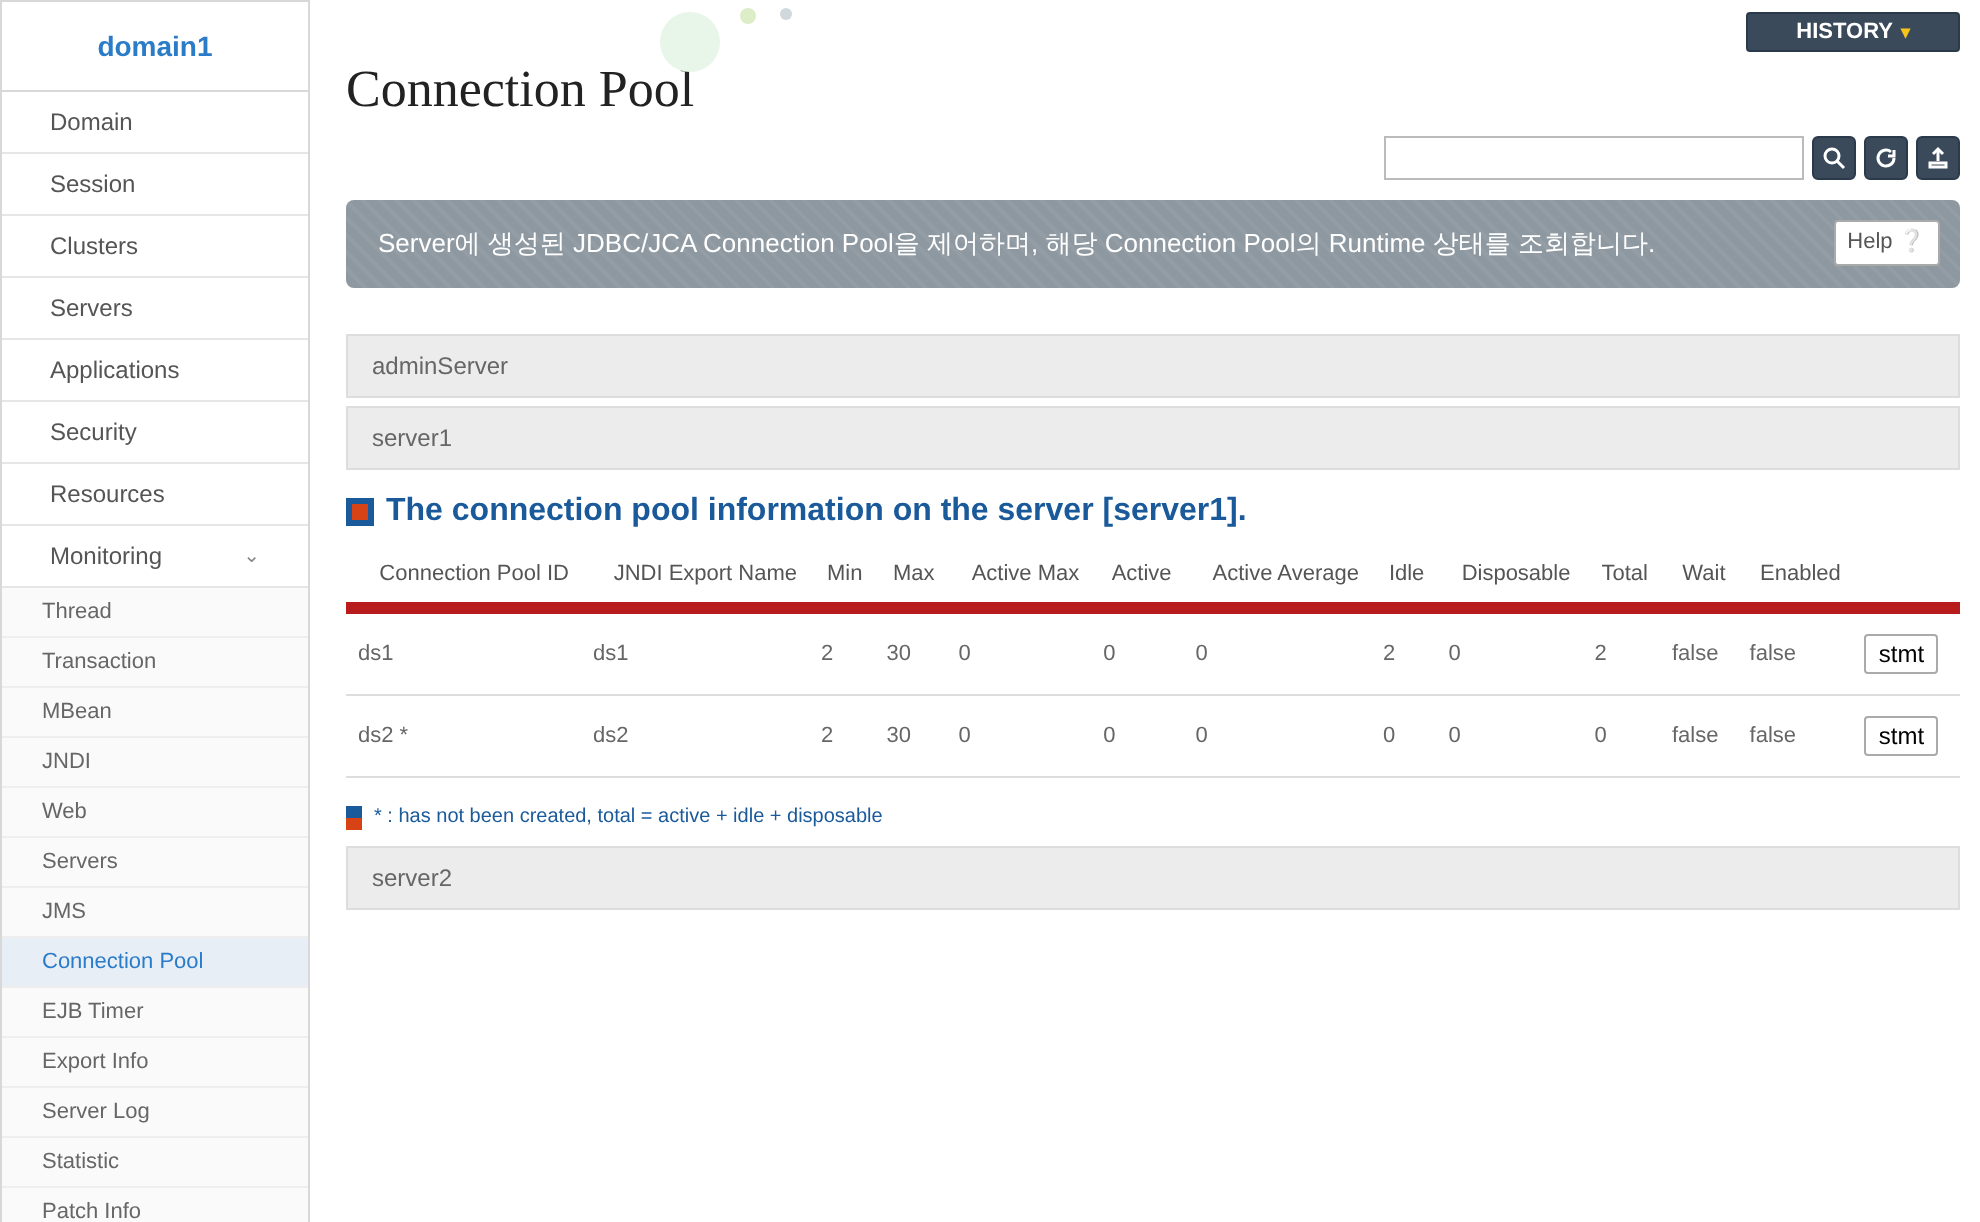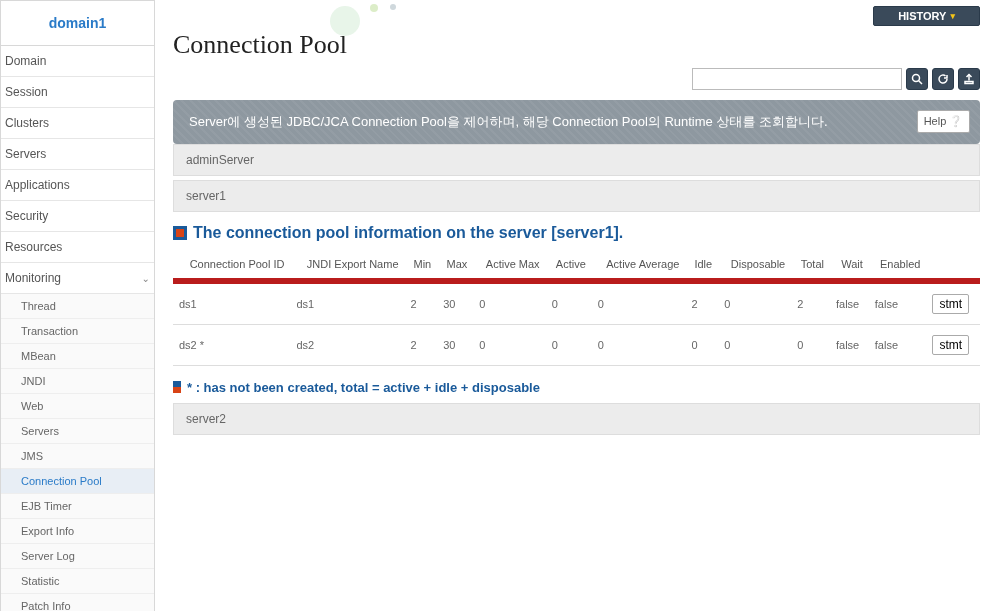--- a/index.html
+++ b/index.html
@@ -1,48 +1,48 @@
 <!DOCTYPE html>
 <html><head>
 <meta charset="utf-8">
 <style>
 * { box-sizing: border-box; margin: 0; padding: 0; }
 body { font-family: Arial, "Malgun Gothic", sans-serif; font-size: 12px; color: #333; background: #fff; width: 990px; }
 .layout { display: flex; }
 .sidebar { width: 155px; border-right: 1px solid #d8d8d8; border-left: 1px solid #d8d8d8; }
 .sidebar-header { background: #fff; color: #2a7bc8; font-weight: bold; text-align: center; padding: 14px 0; font-size: 14px; border-bottom: 1px solid #d8d8d8; border-top: 1px solid #d8d8d8; }
-.sidebar-nav .nav-item { display: block; padding: 8px 4px; border-bottom: 1px solid #e6e6e6; color: #555; cursor: pointer; font-size: 12px; }
+.sidebar-nav .nav-item { display: block; padding: 8px 24px; border-bottom: 1px solid #e6e6e6; color: #555; cursor: pointer; font-size: 12px; }
 .sidebar-nav .nav-item.expandable { display: flex; justify-content: space-between; align-items: center; }
 .chevron { font-size: 10px; color: #888; }
 .sidebar-sub { background: #fafafa; }
 .sidebar-sub .sub-item { display: block; padding: 6px 10px 6px 20px; border-bottom: 1px solid #eee; color: #666; cursor: pointer; font-size: 11px; }
 .sidebar-sub .sub-item.active { background: #e8eef5; color: #2a7bc8; }
 .main { flex: 1; padding: 0 10px 20px 18px; position: relative; }
 .deco { position: absolute; top: 4px; left: 175px; width: 80px; height: 40px; pointer-events:none; }
 .deco .d1 { position:absolute; width:30px; height:30px; border-radius:50%; background:#e8f5e9; top:2px; left:0; }
 .deco .d2 { position:absolute; width:8px; height:8px; border-radius:50%; background:#dcedc8; top:0px; left:40px; }
 .deco .d3 { position:absolute; width:6px; height:6px; border-radius:50%; background:#cfd8dc; top:0px; left:60px; }
 .top-row { display:flex; justify-content:flex-end; padding-top:6px; }
 .history-btn { background:#3a4a5a; color:#fff; padding:3px 24px; border-radius:2px; font-size:11px; font-weight:bold; display:flex; align-items:center; gap:4px; cursor:pointer; border:1px solid #2a3a4a; }
 .history-btn .chev { color:#f5c518; font-size:9px; }
 .page-title { font-family: Georgia, serif; font-size: 26px; color: #222; margin: 4px 0 8px 0; font-weight: normal; }
 .toolbar-row { display:flex; justify-content:flex-end; align-items:center; gap:4px; margin-bottom:10px; }
 .search-box { width:210px; height:22px; border:1px solid #bbb; padding:2px 6px; font-size:11px; }
 .icon-btn { width:22px; height:22px; background:#3a4a5a; color:#fff; display:flex; align-items:center; justify-content:center; border-radius:3px; cursor:pointer; font-size:11px; border:1px solid #2a3a4a; }
-.banner { background:#8e98a0; background-image: repeating-linear-gradient(45deg, rgba(255,255,255,0.05) 0 2px, transparent 2px 6px); color:#fff; border-radius:4px; padding:12px 80px 12px 16px; position:relative; font-size:13px; line-height:1.5; margin-bottom:0; }
+.banner { background:#8e98a0; background-image: repeating-linear-gradient(45deg, rgba(255,255,255,0.05) 0 2px, transparent 2px 6px); color:#fff; border-radius:4px; padding:12px 80px 12px 16px; position:relative; font-size:13px; line-height:1.5; margin-bottom:23px; }
 .help-btn { position:absolute; right:10px; top:10px; background:#fff; color:#555; border:1px solid #aaa; padding:2px 6px; font-size:11px; cursor:pointer; border-radius:2px; display:flex; align-items:center; gap:3px; }
 .server-row { background:#ececec; border:1px solid #ddd; padding:8px 12px; color:#666; font-size:12px; margin-bottom:4px; cursor:pointer; }
 .section-title { color:#1a5a9a; font-size:16px; font-weight:bold; margin:12px 0 8px 0; display:flex; align-items:center; gap:6px; }
 .section-title .marker { width:14px; height:14px; display:inline-block; background:#1a5a9a; position:relative; }
 .section-title .marker::after { content:""; position:absolute; left:3px; top:3px; width:8px; height:8px; background:#d84315; }
 .table { width:100%; border-collapse:collapse; font-size:11px; }
 .table th { text-align:right; padding:8px 6px; border-bottom:6px solid #b91c1c; color:#555; font-weight:normal; white-space:nowrap; }
 .table td { padding:10px 6px; border-bottom:1px solid #ddd; color:#666; white-space:nowrap; }
 .stmt-btn { background:#fff; border:1px solid #aaa; padding:2px 6px; font-size:12px; cursor:pointer; border-radius:2px; }
-.legend { color:#1a5a9a; font-size:13px; font-weight:bold; margin:14px 0 8px 0; display:flex; align-items:center; gap:4px; }
+.legend { color:#1a5a9a; font-size:10px; font-weight:normal; margin:14px 0 8px 0; display:flex; align-items:center; gap:4px; }
 .legend .lmark { width:8px; height:12px; display:inline-block; background:linear-gradient(to bottom,#1a5a9a 50%,#d84315 50%); margin-right:2px; }
 </style>
 </head>
 <body>
 
 <div class="layout">
   <aside class="sidebar">
     <div class="sidebar-header">domain1</div>
     <nav class="sidebar-nav">
       <a class="nav-item">Domain</a>

